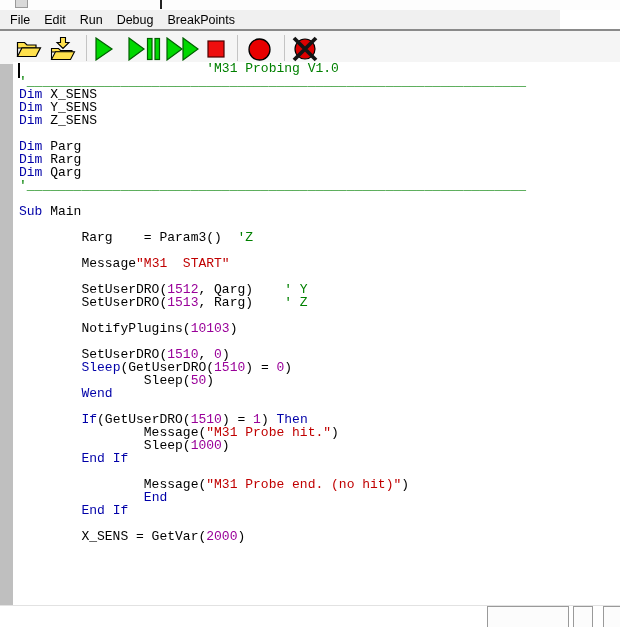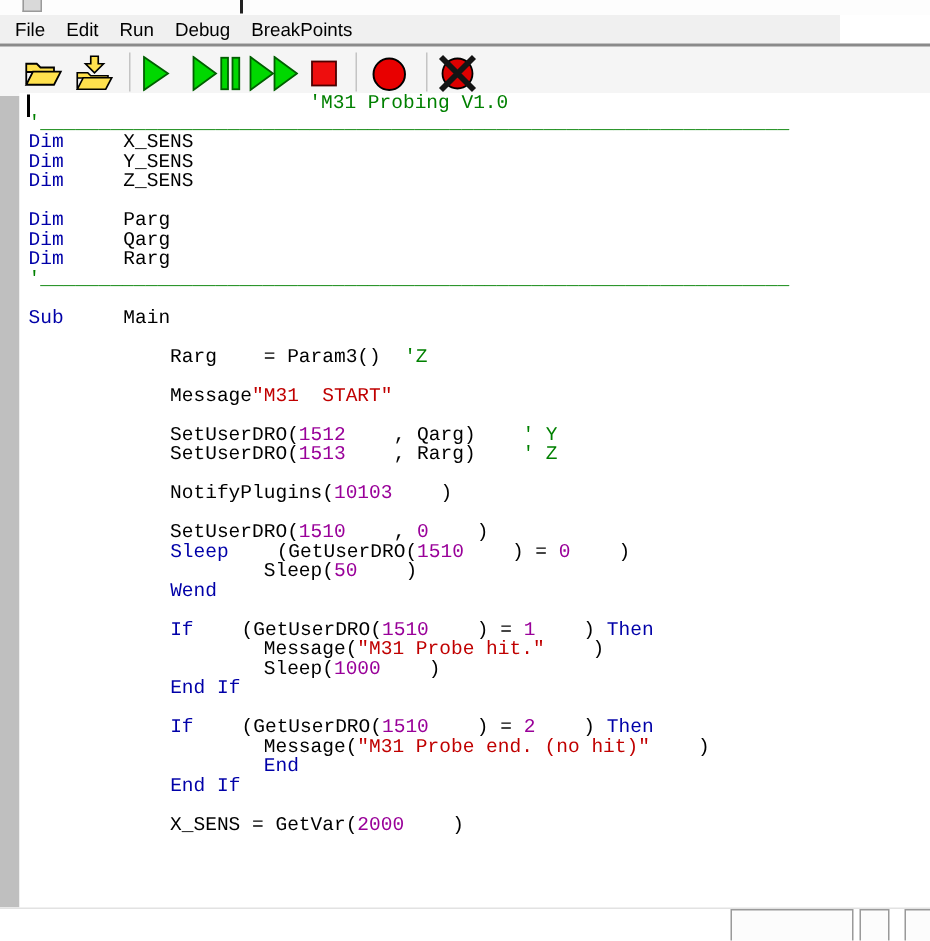--- a/index.html
+++ b/index.html
@@ -25,21 +25,21 @@
           justify-content:center; background:transparent; border:none; cursor:default; }
   .tsep { position:absolute; top:4px; width:1px; height:26px; background:#c4c4c4; }
 
   
   .gutter { position:absolute; left:0; top:64px; width:13px; height:541px; background:#bfbfbf; }
   .code-area { position:absolute; left:13px; top:62px; width:607px; height:543px;
                overflow:hidden; background:#fff; cursor:text; }
   .code-line { height:13px; white-space:pre; padding-left:6px;
                font-family:"Liberation Mono","DejaVu Sans Mono",monospace;
                font-size:13px; line-height:13px; color:#000; }
-  .tok-p { color:#000;margin-left:32px; }
+  .tok-p { color:#000; }
   .tok-k { color:var(--keyword,#0000A8);font-family:Liberation Mono, monospace; }
   .tok-c { color:var(--comment,#008000); }
   .tok-s { color:var(--string,#C00000); }
   .tok-n { color:var(--number,#990099); }
   .caret { position:absolute; left:18px; top:63px; width:1.5px; height:15px; background:#000; }
 
   
   .bottom-strip { position:absolute; left:0; top:605px; width:620px; height:22px;
                   background:#fff; border-top:1px solid #e2e2e2; }
   .frag-rect { position:absolute; top:0; height:30px; background:#fcfcfc; border:1px solid #9a9a9a; }
@@ -128,22 +128,22 @@
 
   <div class="gutter"></div>
   <div class="code-area" id="code-area">
       <div class="code-line"><span class="tok-c">                        'M31 Probing V1.0</span></div>
       <div class="code-line"><span class="tok-c">'________________________________________________________________</span></div>
       <div class="code-line"><span class="tok-k">Dim</span><span class="tok-p"> X_SENS</span></div>
       <div class="code-line"><span class="tok-k">Dim</span><span class="tok-p"> Y_SENS</span></div>
       <div class="code-line"><span class="tok-k">Dim</span><span class="tok-p"> Z_SENS</span></div>
       <div class="code-line"></div>
       <div class="code-line"><span class="tok-k">Dim</span><span class="tok-p"> Parg</span></div>
+      <div class="code-line"><span class="tok-k">Dim</span><span class="tok-p"> Rarg</span></div>
       <div class="code-line"><span class="tok-k">Dim</span><span class="tok-p"> Qarg</span></div>
-      <div class="code-line"><span class="tok-k">Dim</span><span class="tok-p"> Rarg</span></div>
       <div class="code-line"><span class="tok-c">'________________________________________________________________</span></div>
       <div class="code-line"></div>
       <div class="code-line"><span class="tok-k">Sub</span><span class="tok-p"> Main</span></div>
       <div class="code-line"></div>
       <div class="code-line"><span class="tok-p">        Rarg    = Param3()</span><span class="tok-c">  'Z</span></div>
       <div class="code-line"></div>
       <div class="code-line"><span class="tok-p">        Message</span><span class="tok-s">"M31  START"</span></div>
       <div class="code-line"></div>
       <div class="code-line"><span class="tok-p">        SetUserDRO(</span><span class="tok-n">1512</span><span class="tok-p">, Qarg)</span><span class="tok-c">    ' Y</span></div>
       <div class="code-line"><span class="tok-p">        SetUserDRO(</span><span class="tok-n">1513</span><span class="tok-p">, Rarg)</span><span class="tok-c">    ' Z</span></div>
@@ -153,21 +153,20 @@
       <div class="code-line"><span class="tok-p">        SetUserDRO(</span><span class="tok-n">1510</span><span class="tok-p">, </span><span class="tok-n">0</span><span class="tok-p">)</span></div>
       <div class="code-line"><span class="tok-p">        </span><span class="tok-k">Sleep</span><span class="tok-p">(GetUserDRO(</span><span class="tok-n">1510</span><span class="tok-p">) = </span><span class="tok-n">0</span><span class="tok-p">)</span></div>
       <div class="code-line"><span class="tok-p">                Sleep(</span><span class="tok-n">50</span><span class="tok-p">)</span></div>
       <div class="code-line"><span class="tok-p">        </span><span class="tok-k">Wend</span></div>
       <div class="code-line"></div>
       <div class="code-line"><span class="tok-p">        </span><span class="tok-k">If</span><span class="tok-p">(GetUserDRO(</span><span class="tok-n">1510</span><span class="tok-p">) = </span><span class="tok-n">1</span><span class="tok-p">) </span><span class="tok-k">Then</span></div>
       <div class="code-line"><span class="tok-p">                Message(</span><span class="tok-s">"M31 Probe hit."</span><span class="tok-p">)</span></div>
       <div class="code-line"><span class="tok-p">                Sleep(</span><span class="tok-n">1000</span><span class="tok-p">)</span></div>
       <div class="code-line"><span class="tok-p">        </span><span class="tok-k">End If</span></div>
       <div class="code-line"></div>
-      <div class="code-line"><span class="tok-p">        </span><span class="tok-k">If</span><span class="tok-p">(GetUserDRO(</span><span class="tok-n">1510</span><span class="tok-p">) = </span><span class="tok-n">2</span><span class="tok-p">) </span><span class="tok-k">Then</span></div>
       <div class="code-line"><span class="tok-p">                Message(</span><span class="tok-s">"M31 Probe end. (no hit)"</span><span class="tok-p">)</span></div>
       <div class="code-line"><span class="tok-p">                </span><span class="tok-k">End</span></div>
       <div class="code-line"><span class="tok-p">        </span><span class="tok-k">End If</span></div>
       <div class="code-line"></div>
       <div class="code-line"><span class="tok-p">        X_SENS = GetVar(</span><span class="tok-n">2000</span><span class="tok-p">)</span></div>
     </div>
   <div class="caret"></div>
 
   <div class="bottom-strip">
     <div class="frag-rect" style="left:487px;width:82px;"></div>

